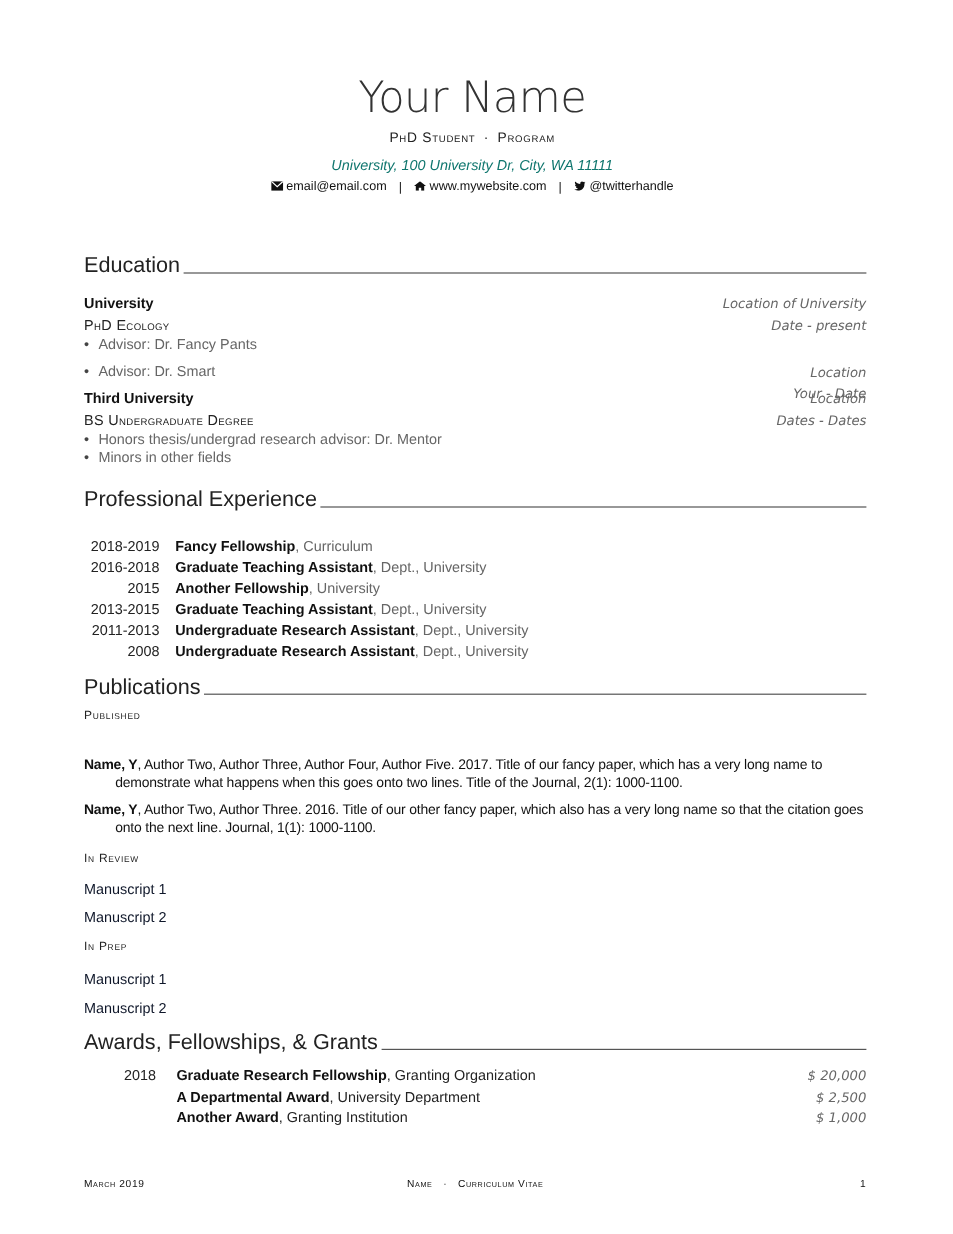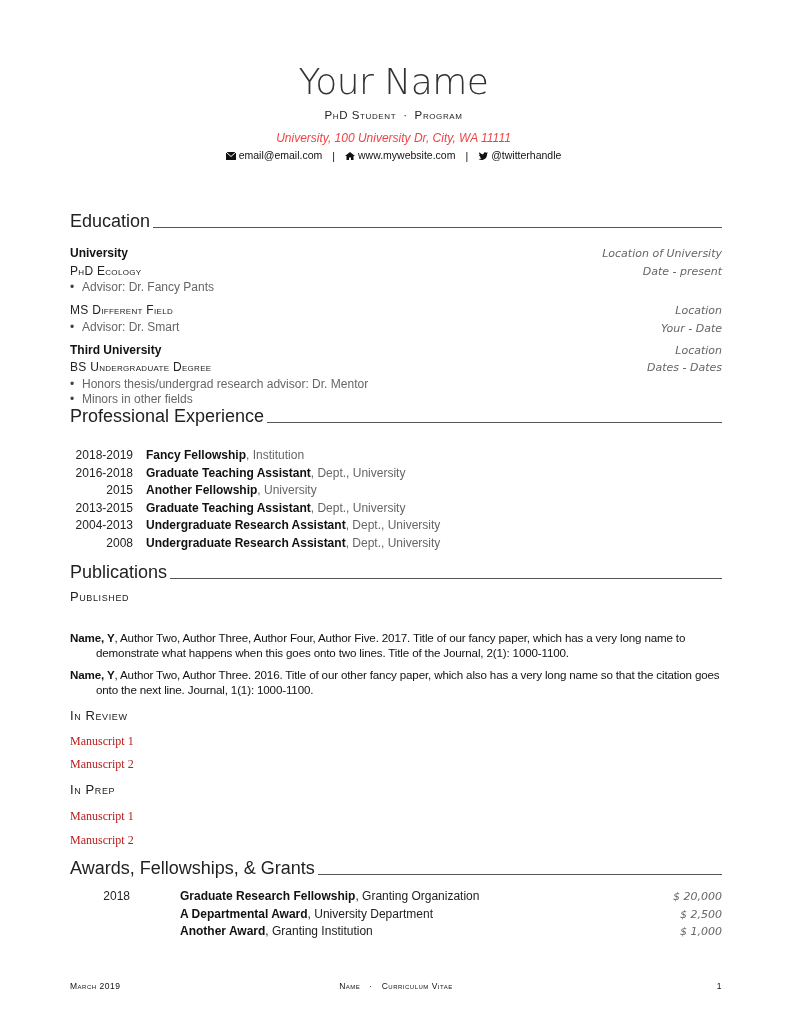--- a/index.html
+++ b/index.html
@@ -3,21 +3,21 @@
 <meta charset="utf-8">
 <style>
   * { box-sizing: border-box; margin: 0; padding: 0; }
   html, body { width: 794px; height: 1028px; background: #fff; }
   body { position: relative; font-family: "Liberation Sans", sans-serif; color: #1a1a1a; overflow: hidden; }
 
   .header { position: absolute; left: 0; top: 60px; width: 787px; text-align: center; }
   .name { font-family: "DejaVu Sans", sans-serif; font-weight: 200; font-size: 36px; color: #333; letter-spacing: -0.5px; line-height: 44px; }
   .tagline { font-size: 11.5px; font-variant: small-caps; letter-spacing: 0.6px; color: #222; margin-top: 4px; line-height: 14px; }
   .tagline .dot { margin: 0 7px; }
-  .address { font-size: 12px; font-style: italic; color: #ef4444; margin-top: 8px; line-height: 16px; }
+  .address { font-size: 12px; font-style: italic; color: #0f766e; margin-top: 8px; line-height: 16px; }
   .contacts { font-size: 10.5px; color: #111; margin-top: 2px; line-height: 14px; display: flex; justify-content: center; align-items: center; gap: 0; }
   .contacts .sep { margin: 0 10px; }
   .contacts .ic { display: inline-block; margin-right: 3px; font-size: 10px; vertical-align: -1px; }
 
   .section { position: absolute; left: 70px; width: 652px; }
   .sec-title { display: flex; align-items: flex-end; font-size: 18px; color: #222; line-height: 22px; }
   .sec-title .txt { white-space: nowrap; }
   .sec-title .rule { flex: 1; height: 1.5px; background: #555; margin-left: 3px; margin-bottom: 4px; }
 
   .edu-entry { position: relative; margin-top: 10px; font-size: 12px; line-height: 17.5px; }
@@ -28,25 +28,25 @@
   .edu-entry .date { top: 17.5px; }
   .bul { color: #666; font-size: 12px; line-height: 15px; padding-left: 0; }
   .bul .b { display: inline-block; width: 12px; color: #444; }
 
   .exp-row { display: flex; font-size: 12px; line-height: 17.6px; }
   .exp-row .yr { width: 63px; text-align: right; color: #222; }
   .exp-row .desc { margin-left: 13px; }
   .strong { font-weight: bold; color: #111; }
   .light { color: #666; }
 
-  .subhead { font-variant: small-caps; font-size: 13px; letter-spacing: 0.6px; color: #222; line-height: 18px; }
+  .subhead { font-variant: small-caps; font-size: 10px; letter-spacing: 0.6px; color: #222; line-height: 18px; }
   .pub { font-size: 11.6px; line-height: 14.5px; color: #111; padding-left: 26px; text-indent: -26px; letter-spacing: -0.15px; }
-  .ms { font-size: 12px; color: #b91c1c; line-height: 16px; font-family: Liberation Serif, serif; }
+  .ms { font-size: 12px; color: #0f172a; line-height: 16px; }
 
-  .aw-row { display: flex; font-size: 12px; line-height: 17.6px; gap: 33px; }
+  .aw-row { display: flex; font-size: 12px; line-height: 17.6px; }
   .aw-row .yr { width: 60px; text-align: right; color: #222; }
   .aw-row .desc { margin-left: 17px; flex: 1; color: #222; }
   .aw-row .amt { font-style: italic; color: #666; font-family: "DejaVu Sans", sans-serif; font-size: 11px; }
 
   .footer { position: absolute; top: 980px; left: 70px; width: 652px; font-size: 8.5px; font-variant: small-caps; letter-spacing: 0.5px; color: #111; line-height: 12px; }
   .footer .l { position: absolute; left: 0; }
   .footer .c { position: absolute; left: 0; width: 652px; text-align: center; }
   .footer .r { position: absolute; right: 0; }
 </style>
 </head>
@@ -80,21 +80,20 @@
       <span class="rule"></span>
   </div>
   <div class="edu-entry" style="margin-top:13px;">
     <div class="inst">University</div>
     <div class="deg">PhD Ecology</div>
     <div class="loc">Location of University</div>
     <div class="date">Date - present</div>
     <div class="bul"><span class="b">•</span><span>Advisor: Dr. Fancy Pants</span></div>
   </div>
   <div class="edu-entry" style="margin-top:7px;">
-    <div class="deg">MS Different Field</div>
     <div class="loc">Location</div>
     <div class="date">Your - Date</div>
     <div class="bul"><span class="b">•</span><span>Advisor: Dr. Smart</span></div>
   </div>
   <div class="edu-entry" style="margin-top:7px;">
     <div class="inst">Third University</div>
     <div class="deg">BS Undergraduate Degree</div>
     <div class="loc">Location</div>
     <div class="date">Dates - Dates</div>
     <div class="bul"><span class="b">•</span><span>Honors thesis/undergrad research advisor: Dr. Mentor</span></div>
@@ -103,36 +102,36 @@
 </div>
 
 <div class="section" style="top:405px;">
   <div class="sec-title">
     <span class="txt">Professional Experience</span>
       <span class="rule"></span>
   </div>
   <div style="margin-top:20px;">
     <div class="exp-row">
         <span class="yr">2018-2019</span>
-        <span class="desc"><span class="strong">Fancy Fellowship</span><span class="light">, Institution</span></span>
+        <span class="desc"><span class="strong">Fancy Fellowship</span><span class="light">, Curriculum</span></span>
       </div>
     <div class="exp-row">
         <span class="yr">2016-2018</span>
         <span class="desc"><span class="strong">Graduate Teaching Assistant</span><span class="light">, Dept., University</span></span>
       </div>
     <div class="exp-row">
         <span class="yr">2015</span>
         <span class="desc"><span class="strong">Another Fellowship</span><span class="light">, University</span></span>
       </div>
     <div class="exp-row">
         <span class="yr">2013-2015</span>
         <span class="desc"><span class="strong">Graduate Teaching Assistant</span><span class="light">, Dept., University</span></span>
       </div>
     <div class="exp-row">
-        <span class="yr">2004-2013</span>
+        <span class="yr">2011-2013</span>
         <span class="desc"><span class="strong">Undergraduate Research Assistant</span><span class="light">, Dept., University</span></span>
       </div>
     <div class="exp-row">
         <span class="yr">2008</span>
         <span class="desc"><span class="strong">Undergraduate Research Assistant</span><span class="light">, Dept., University</span></span>
       </div>
   </div>
 </div>
 
 <div class="section" style="top:561px;">

